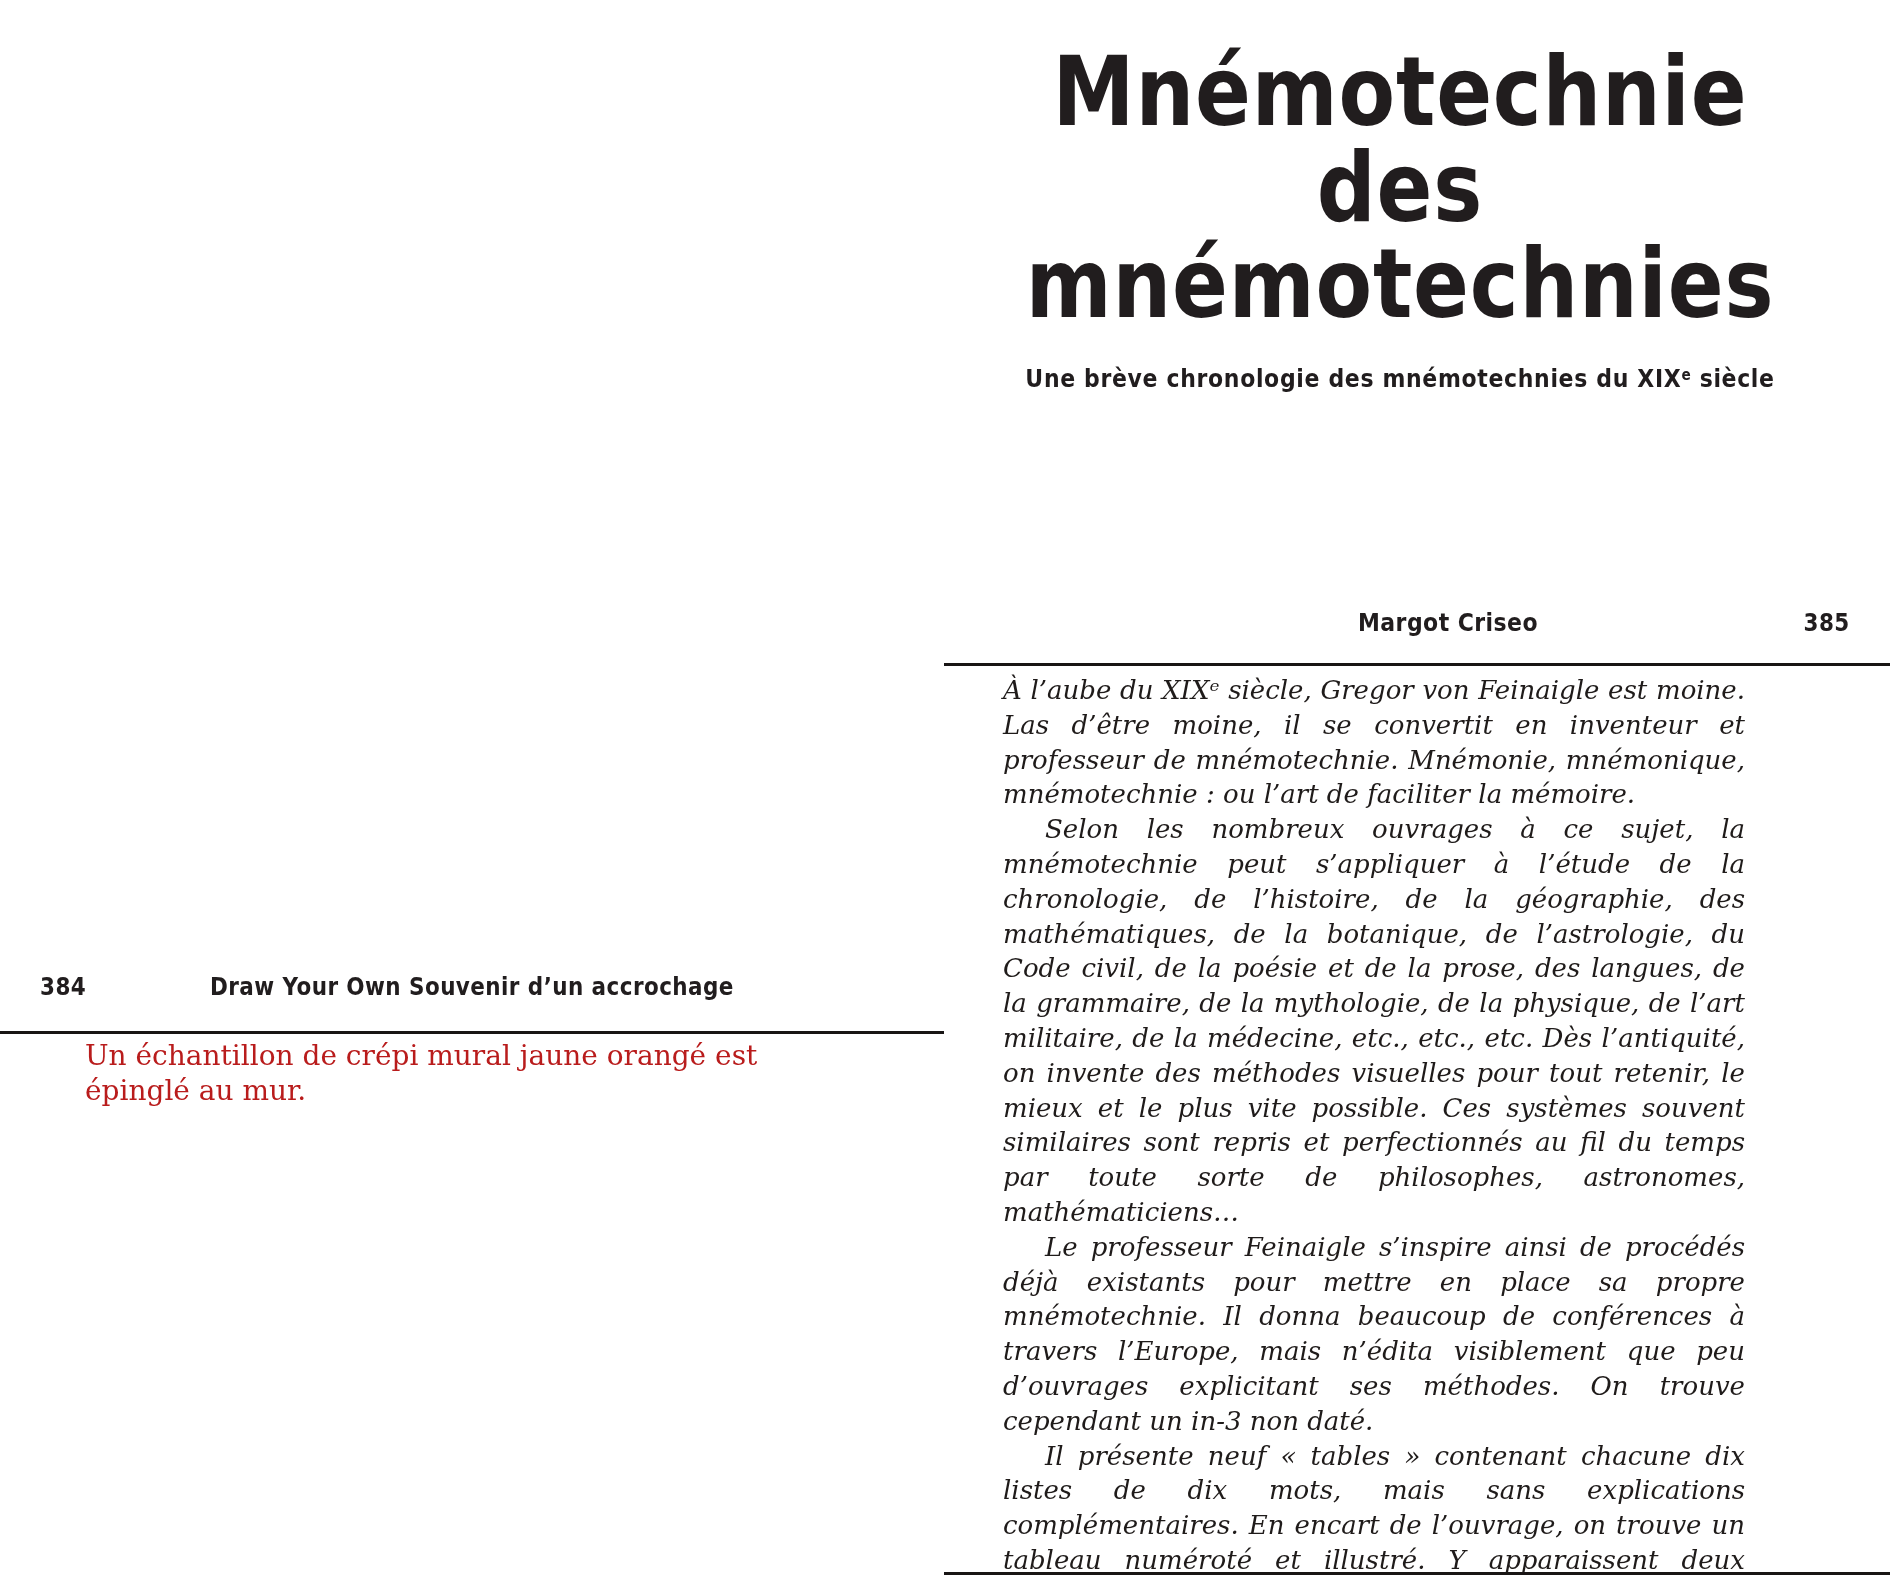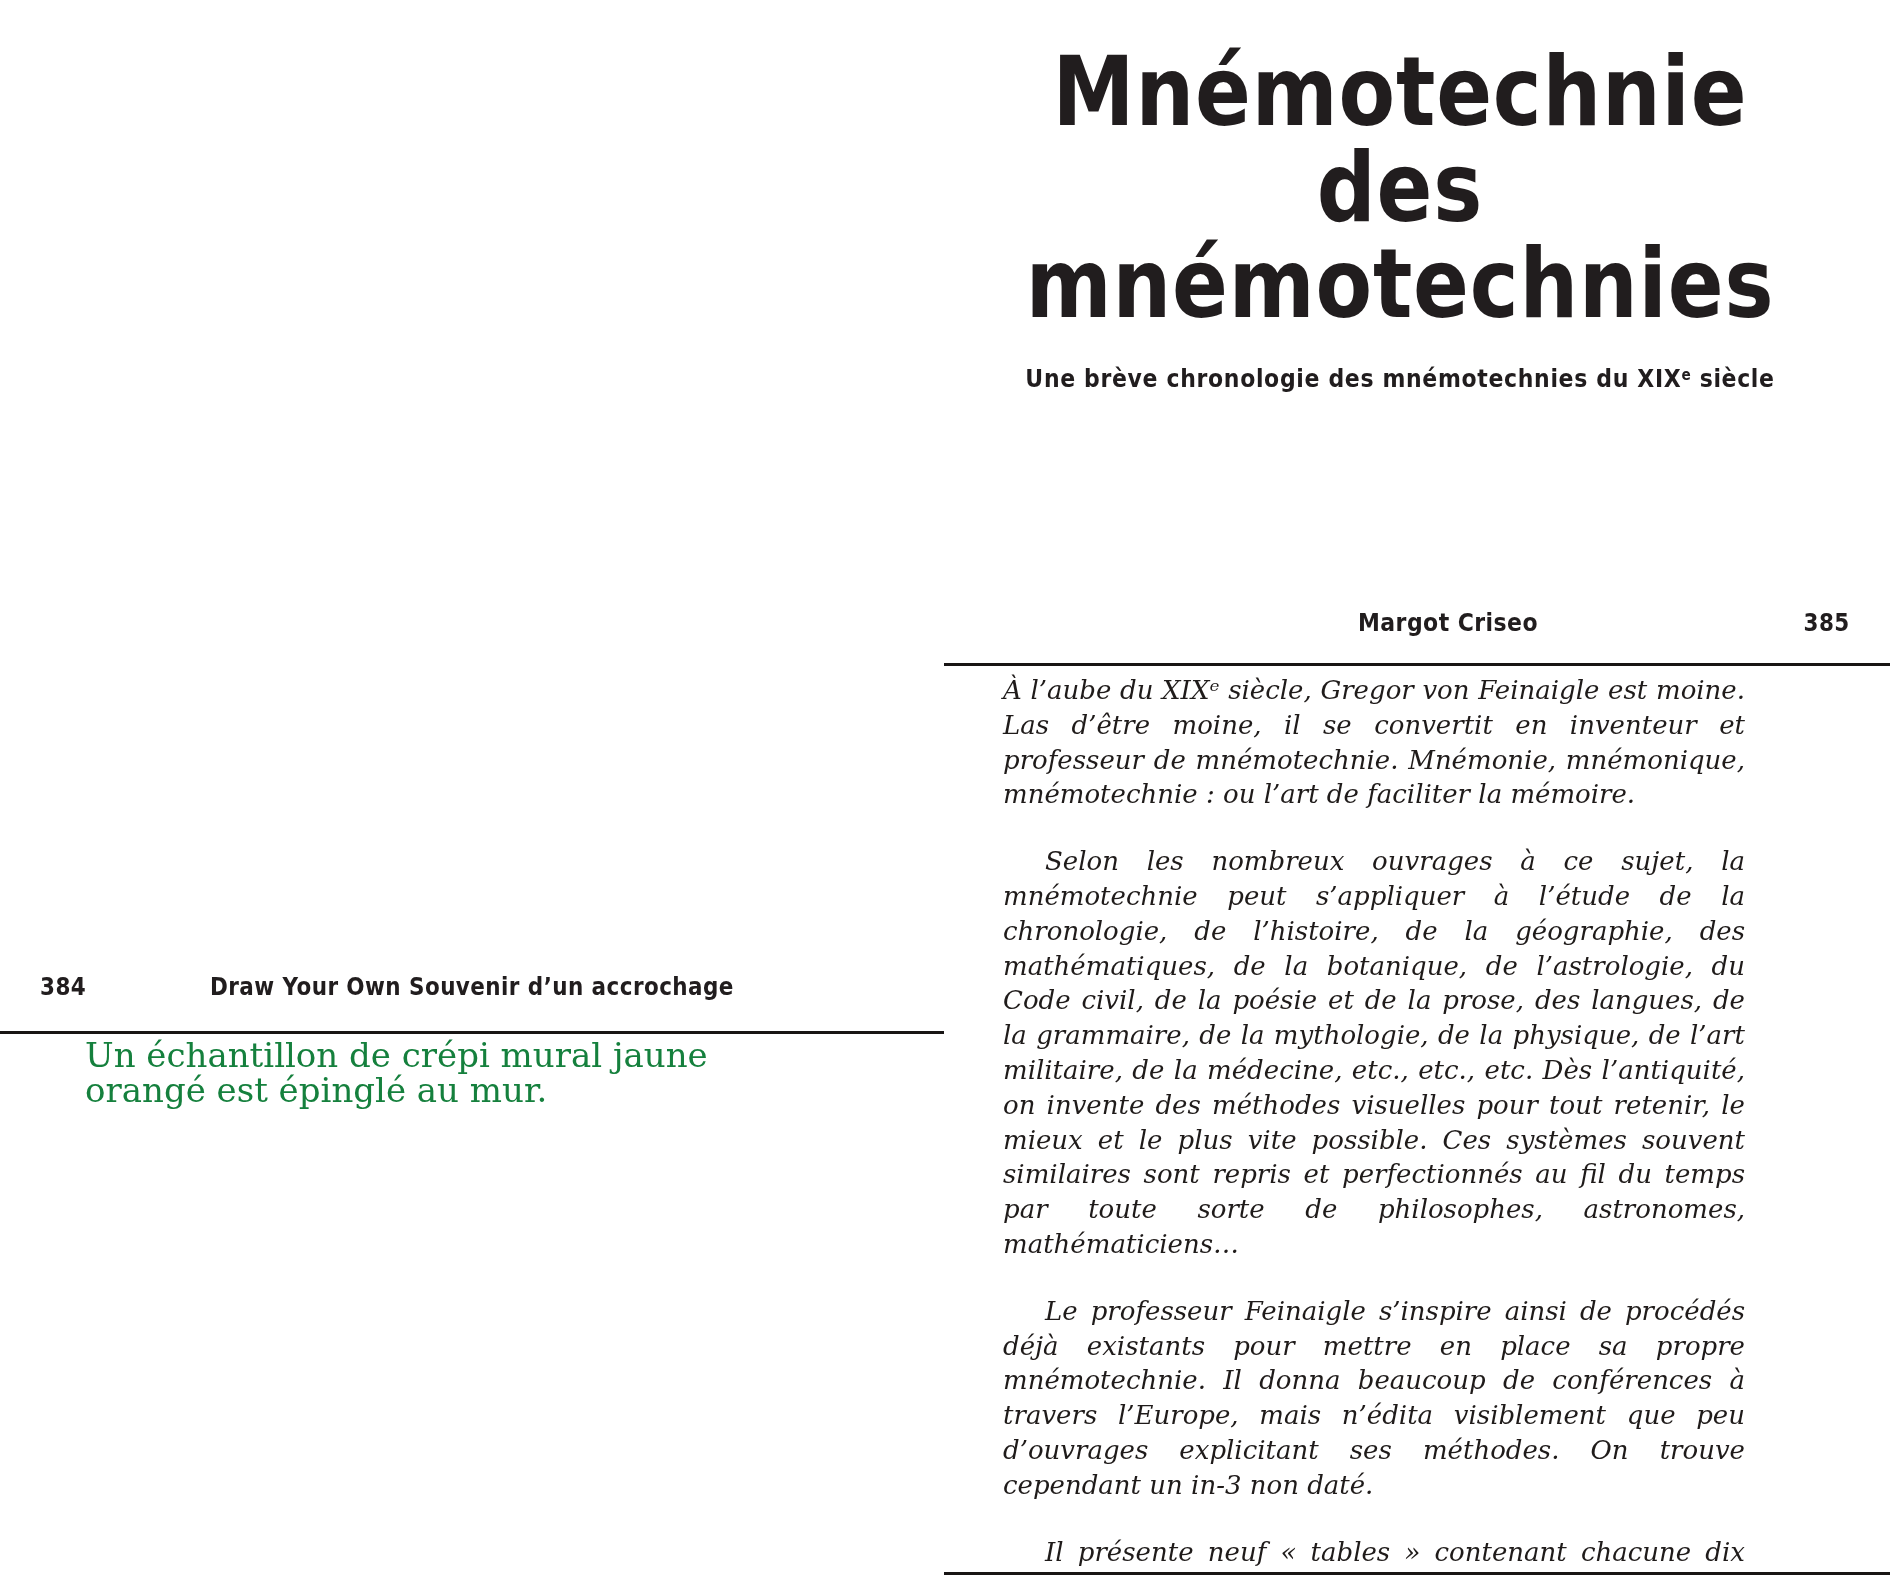--- a/index.html
+++ b/index.html
@@ -38,23 +38,23 @@
     letter-spacing: 0.02em;
     transform: scaleX(0.86);
     transform-origin: 0 50%;
     white-space: nowrap;
   }
   #left-rule { left: 0; top: 1031px; width: 944px; }
   .left-body {
     position: absolute;
     left: 85px; top: 1038px; width: 748px;
     font-family: "DejaVu Serif", serif;
-    font-size: 34px;
+    font-size: 28px;
     line-height: 35px;
-    color: #15803d;
+    color: #b91c1c;
     text-align: left;
   }
   
   .rp-title {
     position: absolute;
     left: 955px; top: 44px; width: 890px;
     text-align: center;
     font-size: 97px;
     line-height: 96px;
     letter-spacing: 0.01em;
@@ -100,21 +100,21 @@
     position: absolute;
     left: 1003px; top: 673px; width: 742px;
     font-family: "DejaVu Serif", serif;
     font-size: 26px;
     line-height: 34.8px;
     color: #1f1b1a;
     text-align: justify;
     hyphens: auto;
   }
   .rp-body p { margin: 0; font-style: italic; }
-  .rp-body p.indent { text-indent: 42px; margin-top: 32px; }
+  .rp-body p.indent { text-indent: 42px; }
 </style>
 </head>
 <body>
 
 <div id="spread">
 
   <div class="left-pagenum condensed">384</div>
 
   <div class="left-running-title condensed">Draw Your Own Souvenir d’un accrochage</div>
 

